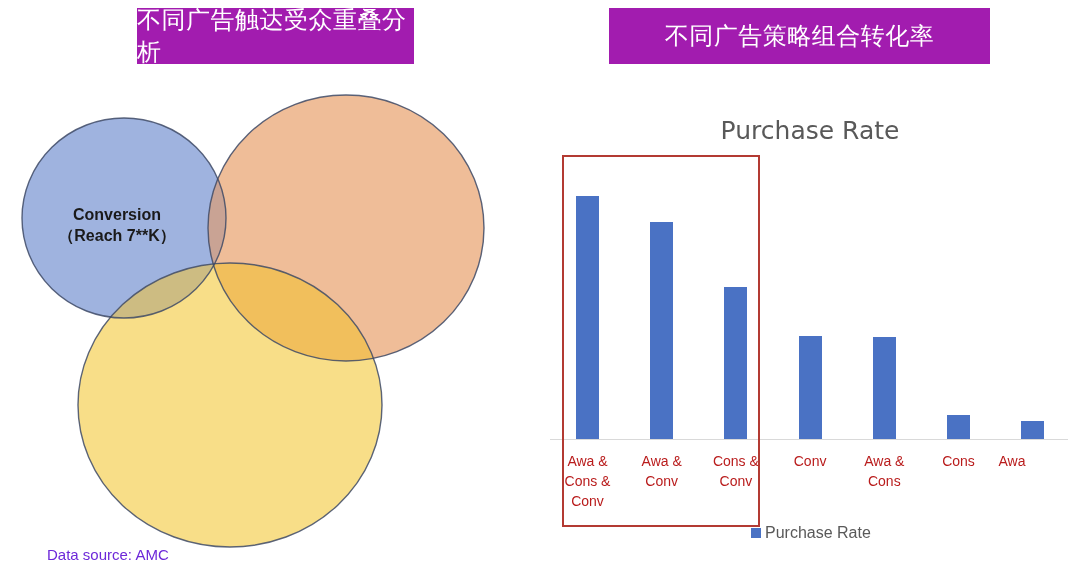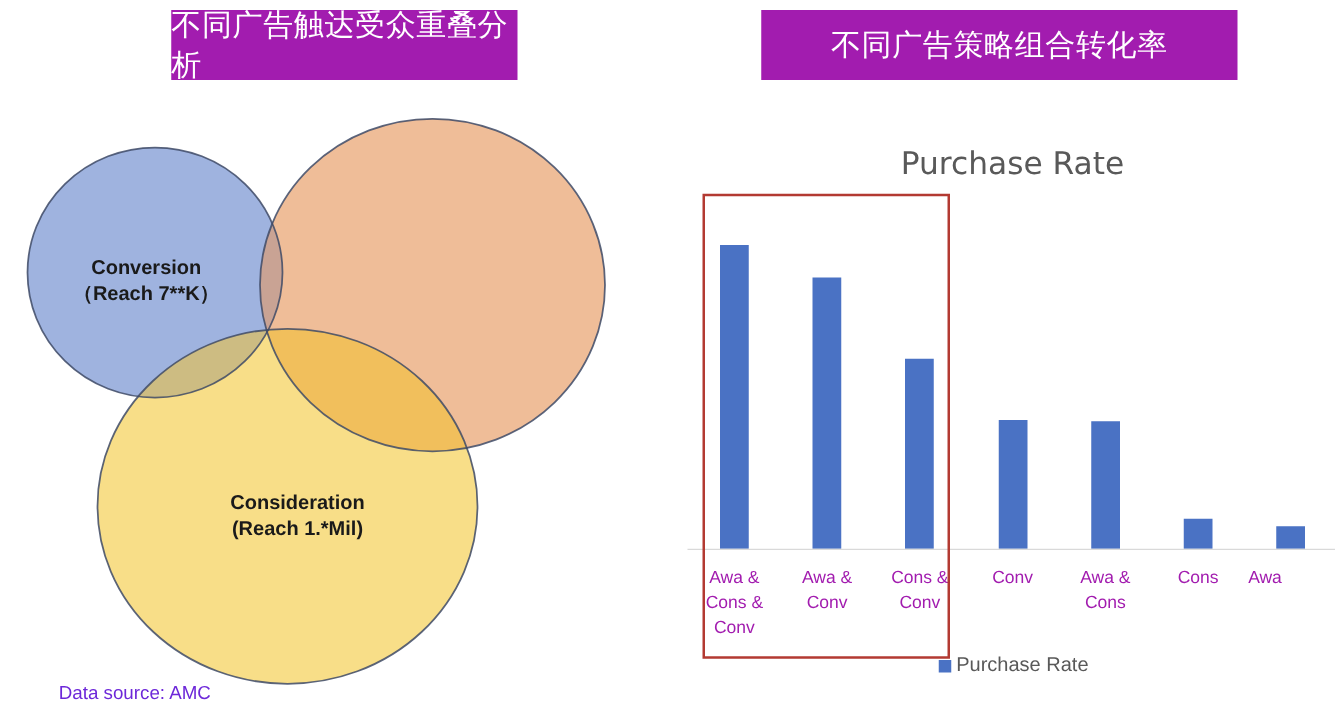--- a/index.html
+++ b/index.html
@@ -24,21 +24,21 @@
   #source { position: absolute; left: 47px; top: 546px; font-size: 15px; color: #6d28d9; }
 
   #chart-title {
     position: absolute; left: 700px; top: 116px; width: 220px; text-align: center;
     font-size: 25px; color: #595959; font-family: "DejaVu Sans", sans-serif;
   }
   #axis-line { position: absolute; left: 550px; top: 439px; width: 518px; height: 1px; background: #d9d9d9; }
   .bar { position: absolute; width: 23px; background: #4a72c4; }
   .xlabel {
     position: absolute; top: 451px; width: 64px; transform: translateX(-50%);
-    text-align: center; font-size: 14px; line-height: 20px; color: #a21caf;
+    text-align: center; font-size: 14px; line-height: 20px; color: #b91c1c;
   }
   #highlight-box { position: absolute; left: 562px; top: 155px; width: 198px; height: 372px; border: 2px solid #b33a32; }
   #legend { position: absolute; left: 751px; top: 524px; display: flex; align-items: center; gap: 4px; font-size: 16px; color: #595959; }
   #legend-swatch { width: 10px; height: 10px; background: #4a72c4; }
 </style>
 </head>
 <body>
 
 <div id="banner-left" class="banner">不同广告触达受众重叠分析</div>
 <div id="banner-right" class="banner">不同广告策略组合转化率</div>
@@ -68,23 +68,20 @@
       <g clip-path="url(#clip-conversion)">
         <ellipse cx="230" cy="325" rx="152" ry="142" fill="#f1bf5c"></ellipse>
       </g>
       <ellipse cx="124" cy="138" rx="102" ry="100" fill="none" stroke="#3e4a66" stroke-width="1.4" stroke-opacity="0.85"></ellipse>
       <ellipse cx="346" cy="148" rx="138" ry="133" fill="none" stroke="#3e4a66" stroke-width="1.4" stroke-opacity="0.85"></ellipse>
       <ellipse cx="230" cy="325" rx="152" ry="142" fill="none" stroke="#3e4a66" stroke-width="1.4" stroke-opacity="0.85"></ellipse>
     </svg>
 <div class="venn-label" style="left: 117px; top: 124px;">
       <div>Conversion</div>
       <div>（Reach 7**K）</div>
-    </div><div class="venn-label" style="left: 238px; top: 312px;">
-      <div>Consideration</div>
-      <div>(Reach 1.*Mil)</div>
     </div></div>
 
 <div id="source">Data source: AMC</div>
 
 <div id="chart-title">Purchase Rate</div>
 <div id="bars">
     <div class="bar" style="left: 576px; top: 196px; height: 243px; background: rgb(74, 114, 196);"></div>
     <div class="bar" style="left: 650.2px; top: 222px; height: 217px; background: rgb(74, 114, 196);"></div>
     <div class="bar" style="left: 724.4px; top: 287px; height: 152px; background: rgb(74, 114, 196);"></div>
     <div class="bar" style="left: 798.6px; top: 336px; height: 103px; background: rgb(74, 114, 196);"></div>

